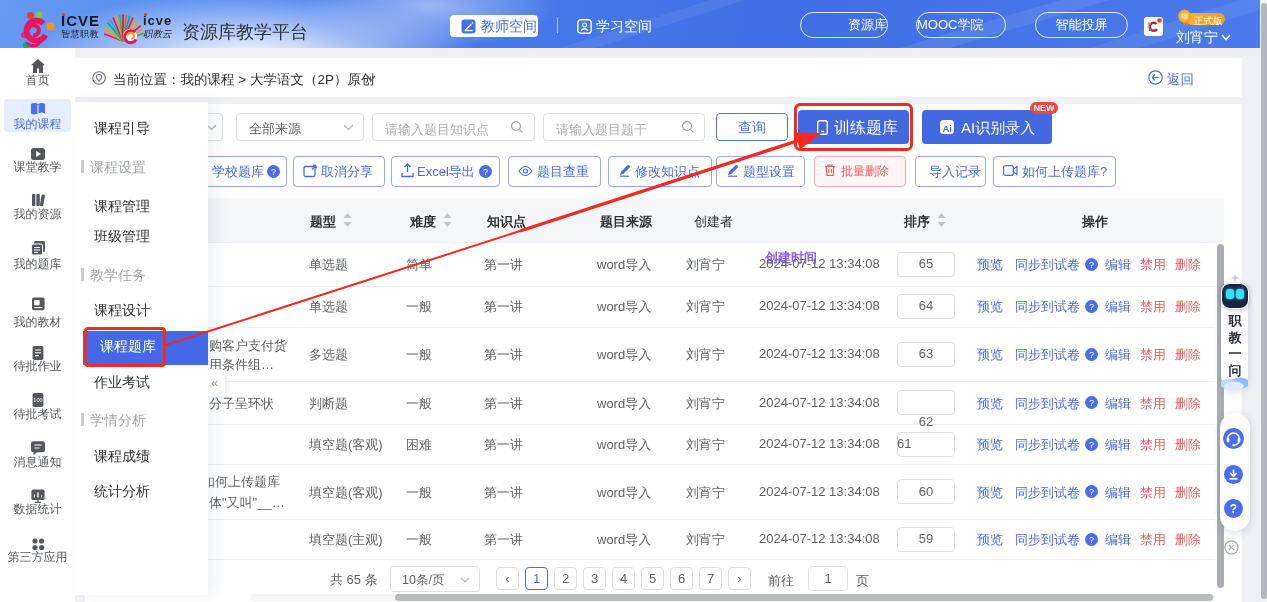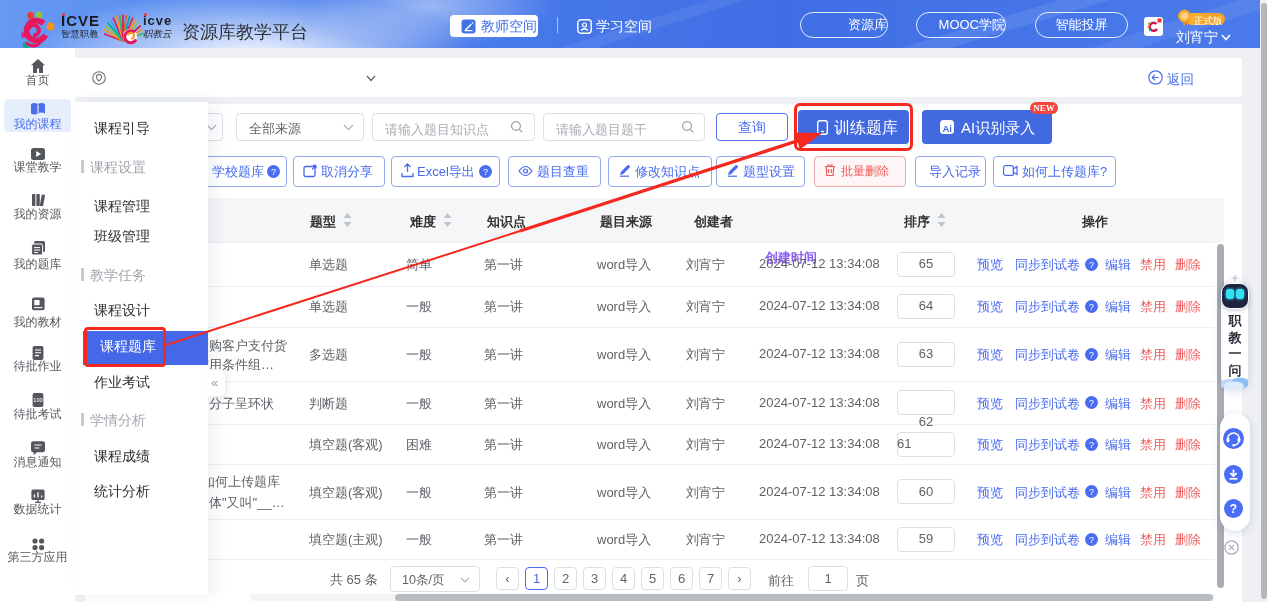--- a/index.html
+++ b/index.html
@@ -77,21 +77,21 @@
   <div class="a txt" style="left:481px;top:18px;font-size:14px;color:#3f6ee6;">教师空间</div>
   <div class="a" style="left:557px;top:17px;width:1px;height:16px;background:rgba(255,255,255,.55);"></div>
   <svg class="a" style="left:577px;top:19px" width="15" height="15" viewBox="0 0 15 15">
     <rect x="0.8" y="0.8" width="13.4" height="13.4" rx="3" fill="none" stroke="#fff" stroke-width="1.4"></rect>
     <circle cx="7.5" cy="6" r="2" fill="none" stroke="#fff" stroke-width="1.2"></circle>
     <path d="M4 11.5 q3.5 -3.5 7 0" fill="none" stroke="#fff" stroke-width="1.2"></path>
   </svg>
   <div class="a txt" style="left:596px;top:18px;font-size:14px;color:#fff;">学习空间</div>
 
   <div class="a txt" style="left:800px;top:12px;width:86px;height:24px;border:1px solid rgba(255,255,255,.85);border-radius:14px;color:#fff;font-size:13px;text-align:right;line-height:24px;">资源库</div>
-  <div class="a txt" style="left:916px;top:12px;width:88px;height:24px;border:1px solid rgba(255,255,255,.85);border-radius:14px;color:#fff;font-size:13px;text-align:right;line-height:24px;">MOOC学院</div>
+  <div class="a txt" style="left:916px;top:12px;width:88px;height:24px;border:1px solid rgba(255,255,255,.85);border-radius:14px;color:#fff;font-size:13px;text-align:left;line-height:24px;">MOOC学院</div>
   <div class="a txt" style="left:1035px;top:12px;width:91px;height:24px;border:1px solid rgba(255,255,255,.85);border-radius:14px;color:#fff;font-size:13px;text-align:center;line-height:24px;">智能投屏</div>
 
   <div class="a" style="left:1144px;top:17px;width:19px;height:19px;background:#fff;border-radius:3px;"></div>
   <svg class="a" style="left:1144px;top:17px" width="19" height="19" viewBox="0 0 19 19">
     <path d="M12.5 7 a4 4 0 1 0 0.5 5" fill="none" stroke="#d6154f" stroke-width="2.4"></path>
     <circle cx="5" cy="6.5" r="1.3" fill="#8cc63f"></circle>
     <circle cx="4.5" cy="10" r="1.2" fill="#f7931e"></circle>
     <circle cx="6" cy="13" r="1.2" fill="#00a99d"></circle>
     <rect x="13.5" y="1.5" width="4" height="4" rx="0.8" fill="#e8312a"></rect>
   </svg>
@@ -109,20 +109,21 @@
       </svg>
 </div>
 
 <div class="a" id="sidebar" style="left:0;top:48px;width:75px;height:554px;background:#fff;"></div>
 
 <div class="a" style="left:75px;top:58px;width:1167px;height:39px;background:#fff;"></div>
 <svg class="a" style="left:92px;top:71px" width="14" height="14" viewBox="0 0 14 14">
   <circle cx="7" cy="7" r="6.3" fill="none" stroke="#6b6f76" stroke-width="1.1"></circle>
   <path d="M7 3.4 a2.6 2.6 0 0 1 2.6 2.6 c0 1.8 -2.6 4 -2.6 4 s-2.6 -2.2 -2.6 -4 a2.6 2.6 0 0 1 2.6 -2.6z" fill="none" stroke="#6b6f76" stroke-width="1.1"></path>
 </svg>
+<div class="a txt" style="left:113px;top:71px;font-size:13.5px;color:#2f3237;">当前位置：我的课程 &gt; 大学语文（2P）原创</div>
 <svg class="a" style="left:366px;top:75px" width="10" height="7">
       <path d="M1 1 L5 5.5 L9 1" fill="none" stroke="#606266" stroke-width="1.3"></path>
     </svg>
 <svg class="a" style="left:1148px;top:70px" width="15" height="15" viewBox="0 0 15 15">
   <circle cx="7.5" cy="7.5" r="6.7" fill="none" stroke="#4a6fe8" stroke-width="1.2"></circle>
   <path d="M4.2 7.5 h6.5 M4.2 7.5 l2.8 -2.8 M4.2 7.5 l2.8 2.8" fill="none" stroke="#4a6fe8" stroke-width="1.2"></path>
 </svg>
 <div class="a txt" style="left:1167px;top:71px;font-size:13.5px;color:#4a6fe8;">返回</div>
 
 <div class="a" style="left:85px;top:104px;width:1157px;height:498px;background:#fff;"></div>
@@ -155,21 +156,21 @@
       <rect x="0.7" y="0.7" width="9.6" height="13.6" rx="2" fill="none" stroke="#fff" stroke-width="1.4"></rect>
       <path d="M4 11.5 h3" stroke="#fff" stroke-width="1.3"></path>
     </svg>
 <div class="a txt" style="left:834px;top:118px;font-size:16px;color:#fff;">训练题库</div>
 <div class="a" style="left:794px;top:103px;width:119px;height:48px;border:3px solid #f5291f;border-radius:6px;box-sizing:border-box;"></div>
 
 <div class="a" style="left:922px;top:110px;width:130px;height:34px;background:#4269e0;border-radius:4px;"></div>
 <div class="a" style="left:940px;top:120px;width:14px;height:14px;background:#fff;border-radius:3.5px;"></div>
 <div class="a txt" style="left:942.5px;top:122.5px;font-size:9.5px;font-weight:bold;color:#4269e0;">Ai</div>
 <div class="a txt" style="left:961px;top:119px;font-size:15px;color:#fff;">AI识别录入</div>
-<div class="a txt" style="left:1030px;top:102px;width:28px;height:12px;background:#f5453d;border-radius:6.5px;color:#fff;font-size:9px;font-weight:bold;text-align:center;line-height:12px;font-family:Liberation Serif, serif;">NEW</div>
+<div class="a txt" style="left:1030px;top:102px;width:28px;height:12px;background:#f5453d;border-radius:6.5px;color:#fff;font-size:9px;font-weight:bold;text-align:center;line-height:12px;">NEW</div>
 
 <div class="a" style="left:160px;top:156px;width:127px;height:31px;border:1px solid #93a9f1;border-radius:4px;box-sizing:border-box;"></div>
 <div class="a txt" style="left:212px;top:163px;font-size:13px;color:#476af0;">学校题库</div>
 <svg class="a" style="left:267px;top:165px" width="13" height="13">
       <circle cx="6.5" cy="6.5" r="6.5" fill="#4a6df0"></circle>
       <text x="6.5" y="10" font-size="9" fill="#fff" text-anchor="middle" font-family="Liberation Sans">?</text>
     </svg>
 
 <div class="a" style="left:293px;top:156px;width:92px;height:31px;border:1px solid #93a9f1;border-radius:4px;box-sizing:border-box;"></div>
 <svg class="a" style="left:303px;top:164px" width="14" height="14" viewBox="0 0 14 14">
@@ -233,21 +234,21 @@
       <polygon points="4.5,0 8.5,5 0.5,5" fill="#c0c4cc"></polygon>
       <polygon points="4.5,14 8.5,9 0.5,9" fill="#c0c4cc"></polygon>
     </svg>
 <div class="a txt" style="left:410px;top:213px;font-size:13px;font-weight:bold;color:#303133;">难度</div>
 <svg class="a" style="left:443px;top:213px" width="9" height="16">
       <polygon points="4.5,0 8.5,5 0.5,5" fill="#c0c4cc"></polygon>
       <polygon points="4.5,14 8.5,9 0.5,9" fill="#c0c4cc"></polygon>
     </svg>
 <div class="a txt" style="left:487px;top:213px;font-size:13px;font-weight:bold;color:#303133;">知识点</div>
 <div class="a txt" style="left:600px;top:213px;font-size:13px;font-weight:bold;color:#303133;">题目来源</div>
-<div class="a txt" style="left:694px;top:213px;font-size:13px;font-weight:bold;color:#303133;">创建者</div>
+<div class="a txt" style="left:694px;top:213px;font-size:13px;font-weight:normal;color:#303133;">创建者</div>
 <div class="a txt" style="left:765px;top:213px;font-size:13px;font-weight:bold;color:#8b5cf6;margin-top:36px;">创建时间</div>
 <div class="a txt" style="left:904px;top:213px;font-size:13px;font-weight:bold;color:#303133;">排序</div>
 <svg class="a" style="left:937px;top:213px" width="9" height="16">
       <polygon points="4.5,0 8.5,5 0.5,5" fill="#c0c4cc"></polygon>
       <polygon points="4.5,14 8.5,9 0.5,9" fill="#c0c4cc"></polygon>
     </svg>
 <div class="a txt" style="left:1082px;top:213px;font-size:13px;font-weight:bold;color:#303133;">操作</div>
 
 <div class="a" style="left:96px;top:242px;width:1119px;height:1px;background:#eceff4;"></div>
 <div class="a" style="left:96px;top:285.5px;width:1119px;height:1px;background:#eceff4;"></div>

